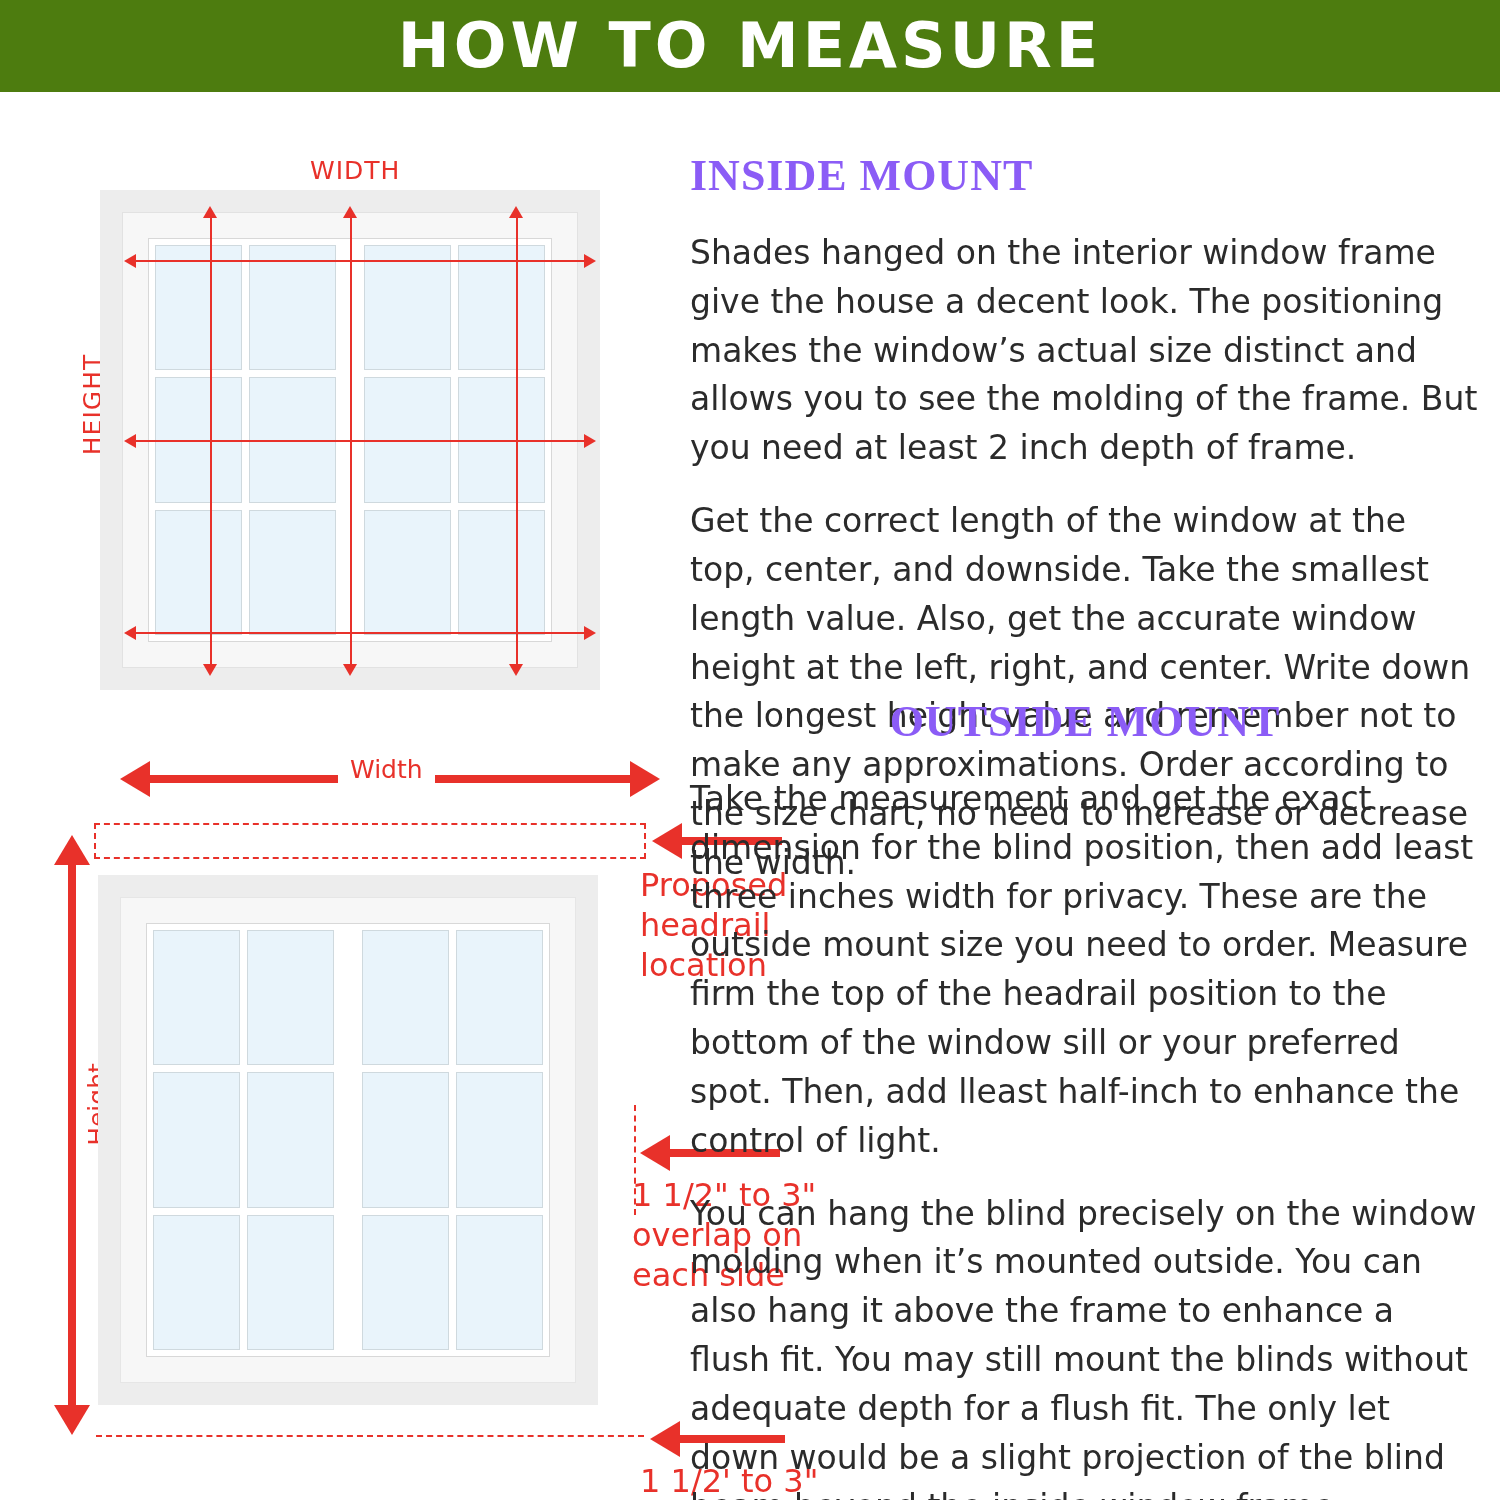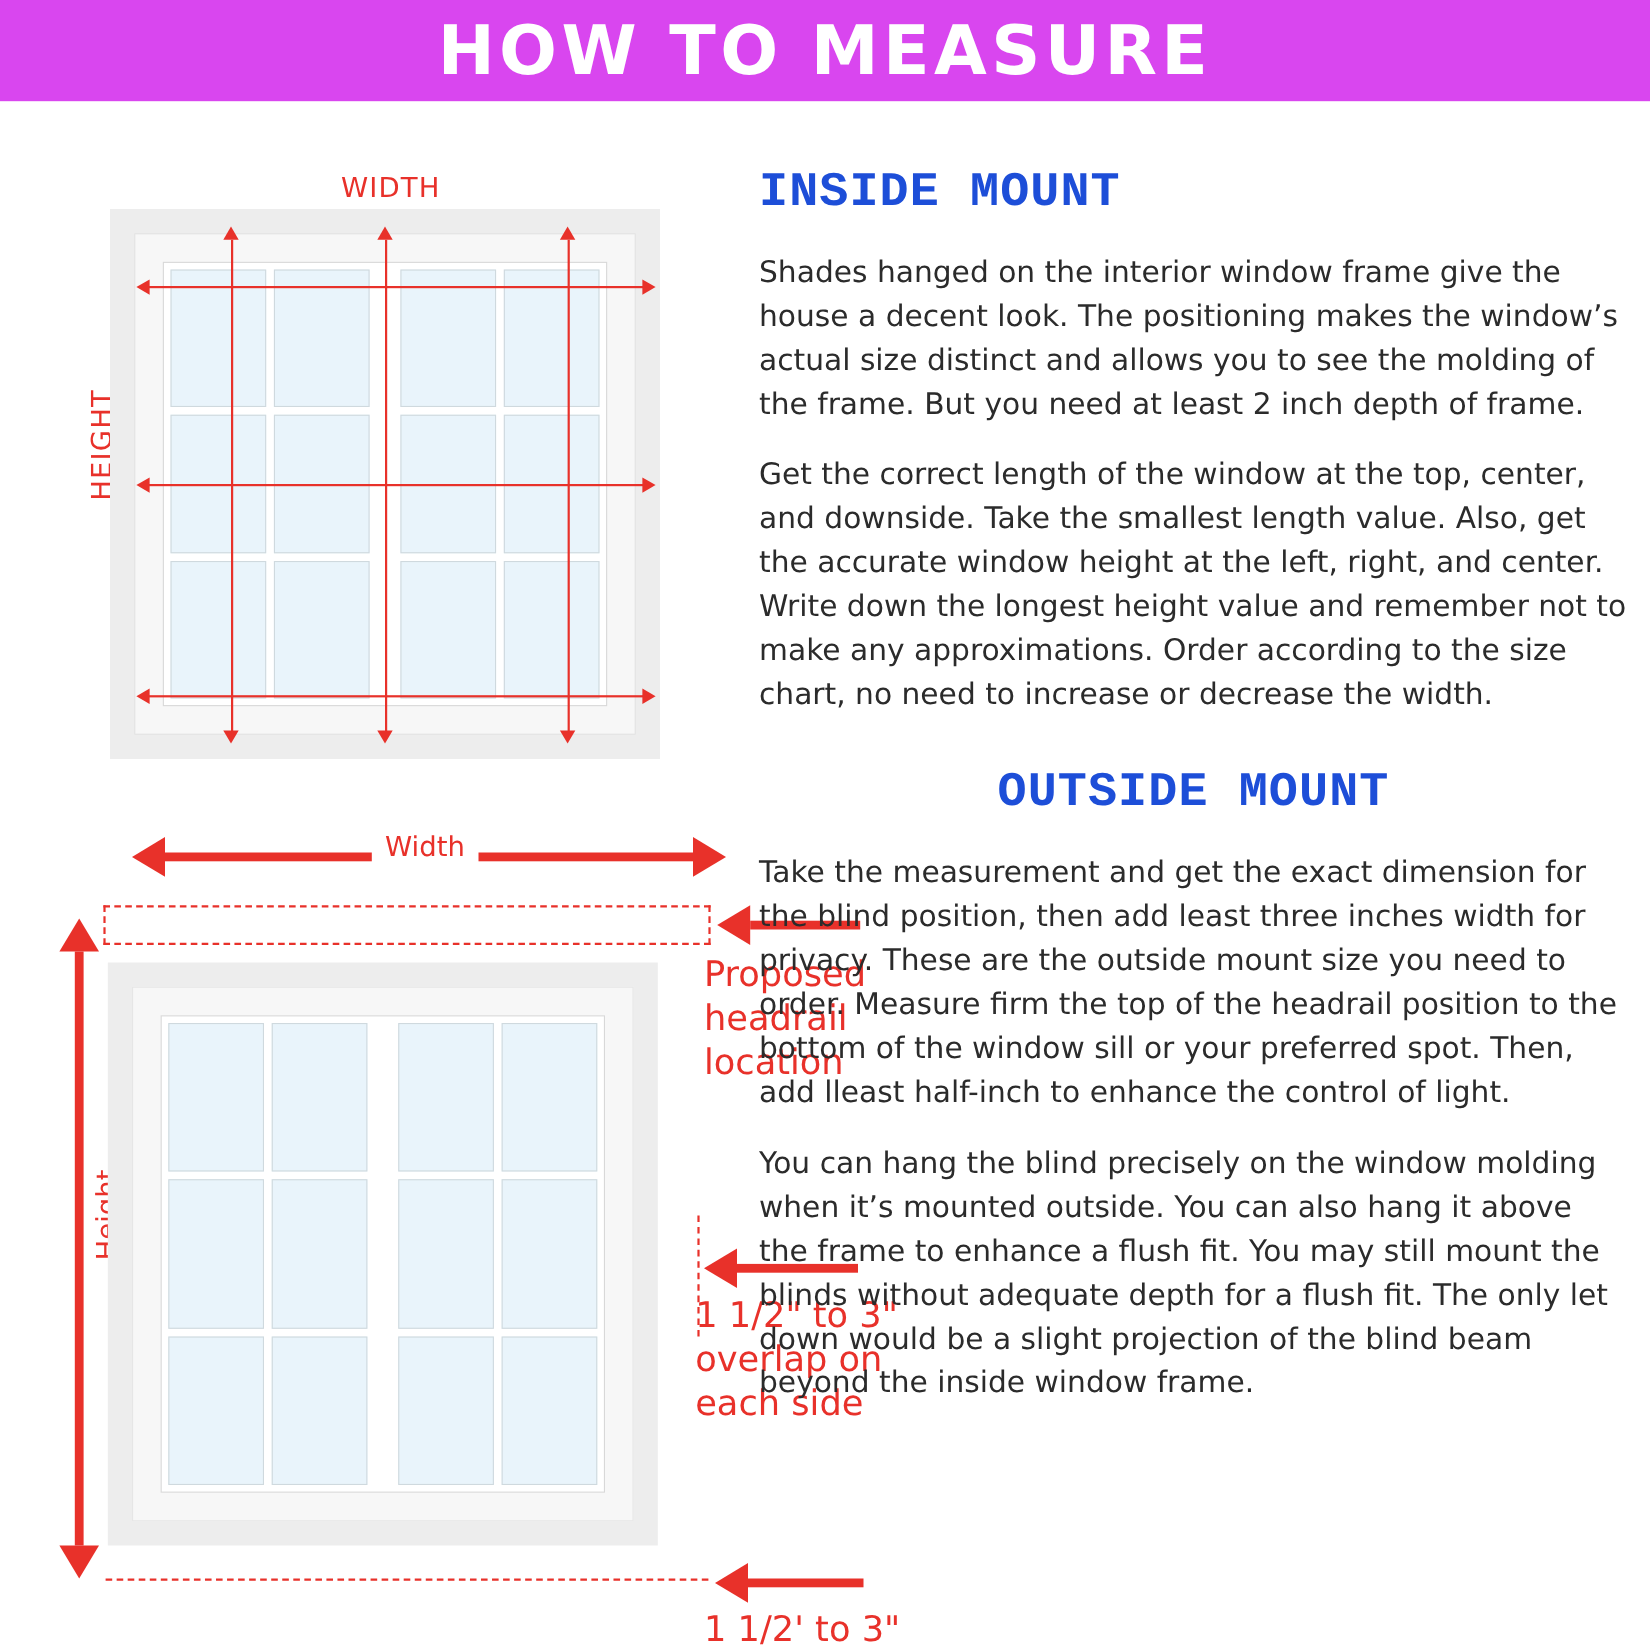--- a/index.html
+++ b/index.html
@@ -14,21 +14,21 @@
     position: relative;
     overflow: hidden;
   }
 
   
   .header {
     position: absolute;
     left: 0; top: 0;
     width: 1500px;
     height: 92px;
-    background: #d946ef;
+    background: #4d7c0f;
     display: flex;
     align-items: center;
     justify-content: center;
   }
   .header-title {
     color: #ffffff;
     font-size: 62px;
     font-weight: bold;
     letter-spacing: 4px;
     font-family: "DejaVu Sans", sans-serif;
@@ -36,33 +36,33 @@
   }
 
   
   .right-col {
     position: absolute;
     left: 690px;
     top: 150px;
     width: 790px;
   }
   .sect-title {
-    color: #1d4ed8;
+    color: #8b5cf6;
     font-size: 44px;
     font-weight: bold;
     letter-spacing: 1px;
     margin: 0 0 28px 0;
-    font-family: Liberation Mono, monospace;
+    font-family: Liberation Serif, serif;
   }
   .sect-title.center {
     text-align: center;
   }
   .body-text {
     color: #2b2b2b;
-    font-size: 27px;
+    font-size: 33px;
     line-height: 1.48;
     margin: 0 0 24px 0;
     font-family: "DejaVu Sans", sans-serif;
   }
   .outside-block {
     position: absolute;
     left: 690px;
     top: 696px;
     width: 790px;
   }

